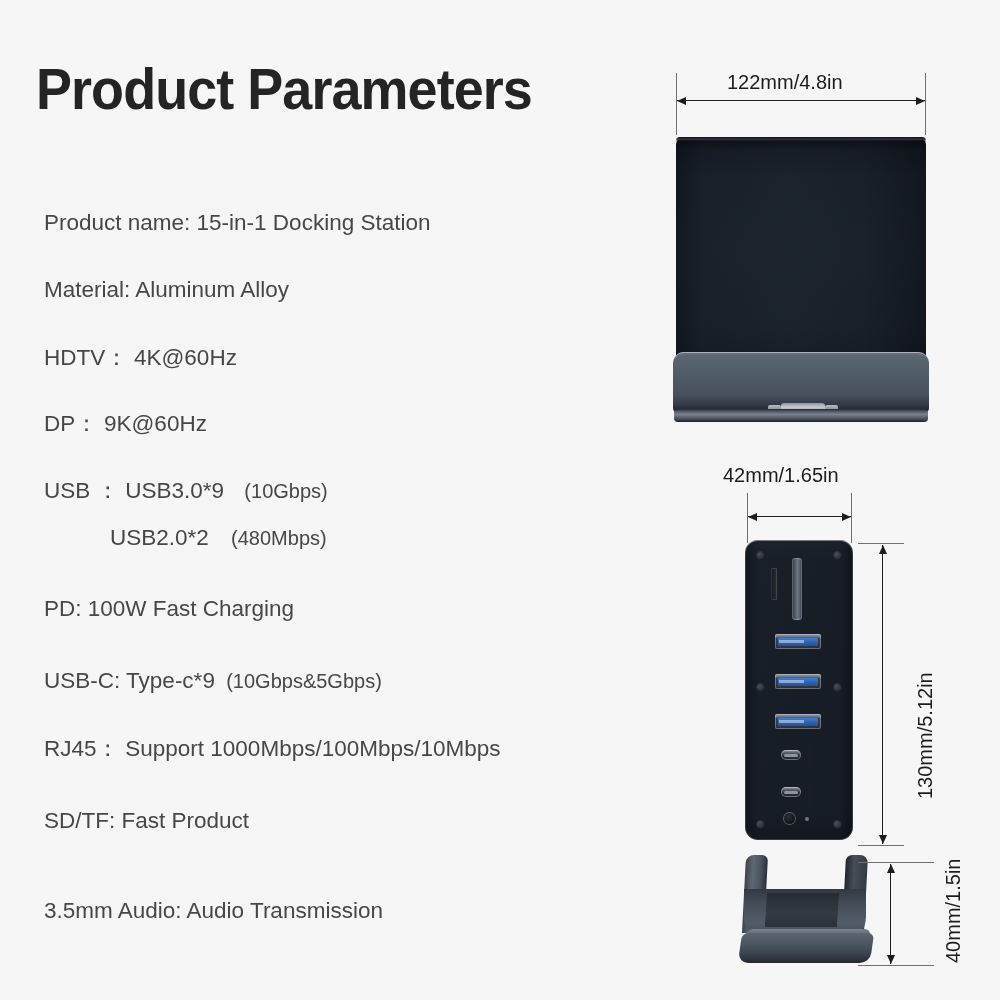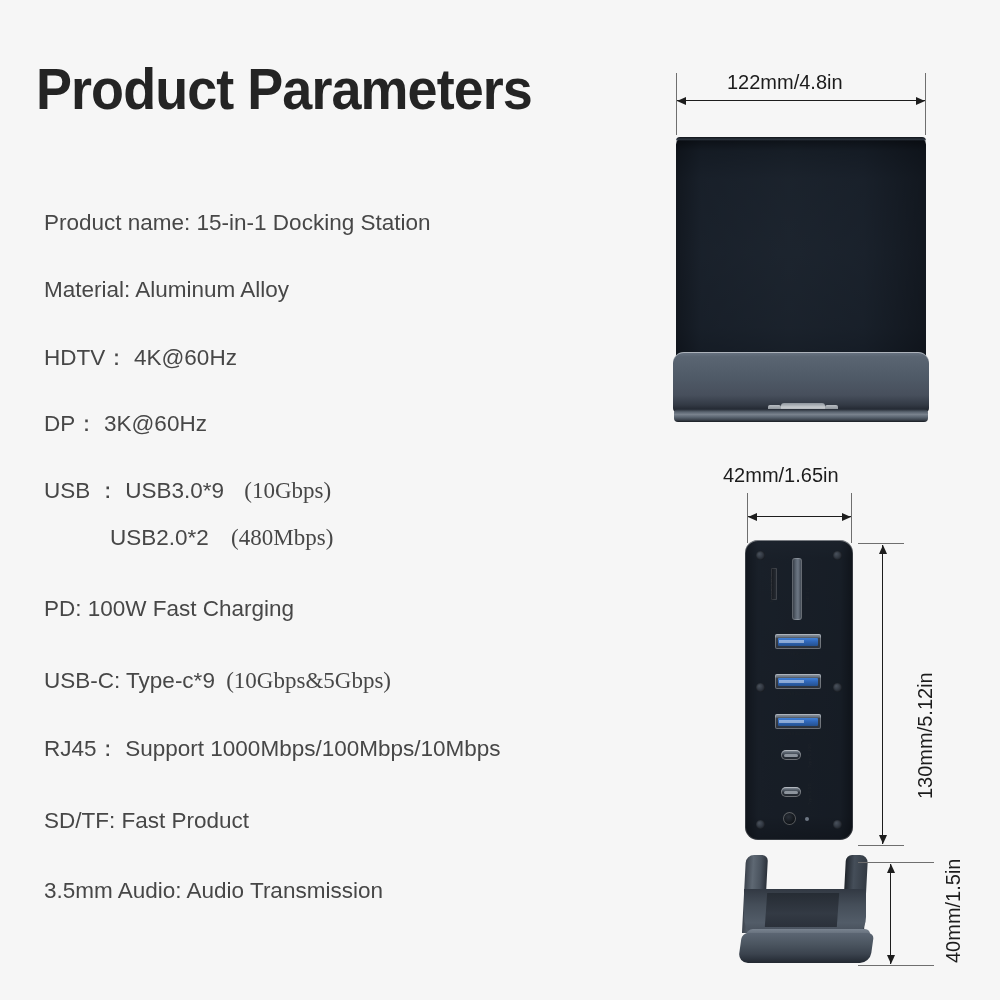--- a/index.html
+++ b/index.html
@@ -44,22 +44,21 @@
   }
   .spec-line {
     color: #474747;
     font-size: 22.5px;
     line-height: 26px;
     white-space: nowrap;
     position: absolute;
     margin-top: 24px;
   }
   .spec-line .small {
-    font-size: 23px;
-    font-family: Liberation Serif, serif;
+    font-size: 20px;
   }
   .spec-line.indent {
     padding-left: 66px;
   }
 
   
   #render-front {
     position: absolute;
     left: 673px;
     top: 137px;
@@ -402,21 +401,21 @@
     <div class="spec-line" style="top:0px">
       <span>Product name: 15-in-1 Docking Station</span>
     </div>
     <div class="spec-line" style="top:67px">
       <span>Material: Aluminum Alloy</span>
     </div>
     <div class="spec-line" style="top:135px">
       <span>HDTV： 4K@60Hz</span>
     </div>
     <div class="spec-line" style="top:201px">
-      <span>DP： 3K@60Hz</span>
+      <span>DP： 9K@60Hz</span>
     </div>
     <div class="spec-line" style="top:268px">
       <span>USB ： USB3.0*9</span>
       <span class="small" style="margin-left:14px">(10Gbps)</span>
     </div>
     <div class="spec-line indent" style="top:315px">
       <span>USB2.0*2</span>
       <span class="small" style="margin-left:16px">(480Mbps)</span>
     </div>
     <div class="spec-line" style="top:386px">
@@ -425,21 +424,21 @@
     <div class="spec-line" style="top:458px">
       <span>USB-C: Type-c*9</span>
       <span class="small" style="margin-left:5px">(10Gbps&amp;5Gbps)</span>
     </div>
     <div class="spec-line" style="top:526px">
       <span>RJ45： Support 1000Mbps/100Mbps/10Mbps</span>
     </div>
     <div class="spec-line" style="top:598px">
       <span>SD/TF: Fast Product</span>
     </div>
-    <div class="spec-line" style="top:668px">
+    <div class="spec-line" style="top:688px">
       <span>3.5mm Audio: Audio Transmission</span>
     </div>
   </div>
 
   <div class="dim-label" style="left:727px; top:70px;">122mm/4.8in</div>
   <div class="ext-line-v" style="left:676px; top:73px; height:62px;"></div>
   <div class="ext-line-v" style="left:925px; top:73px; height:62px;"></div>
   <div class="dim-arrow-h" style="left:677px; top:100px; width:248px;"></div>
 
   <div id="render-front">

